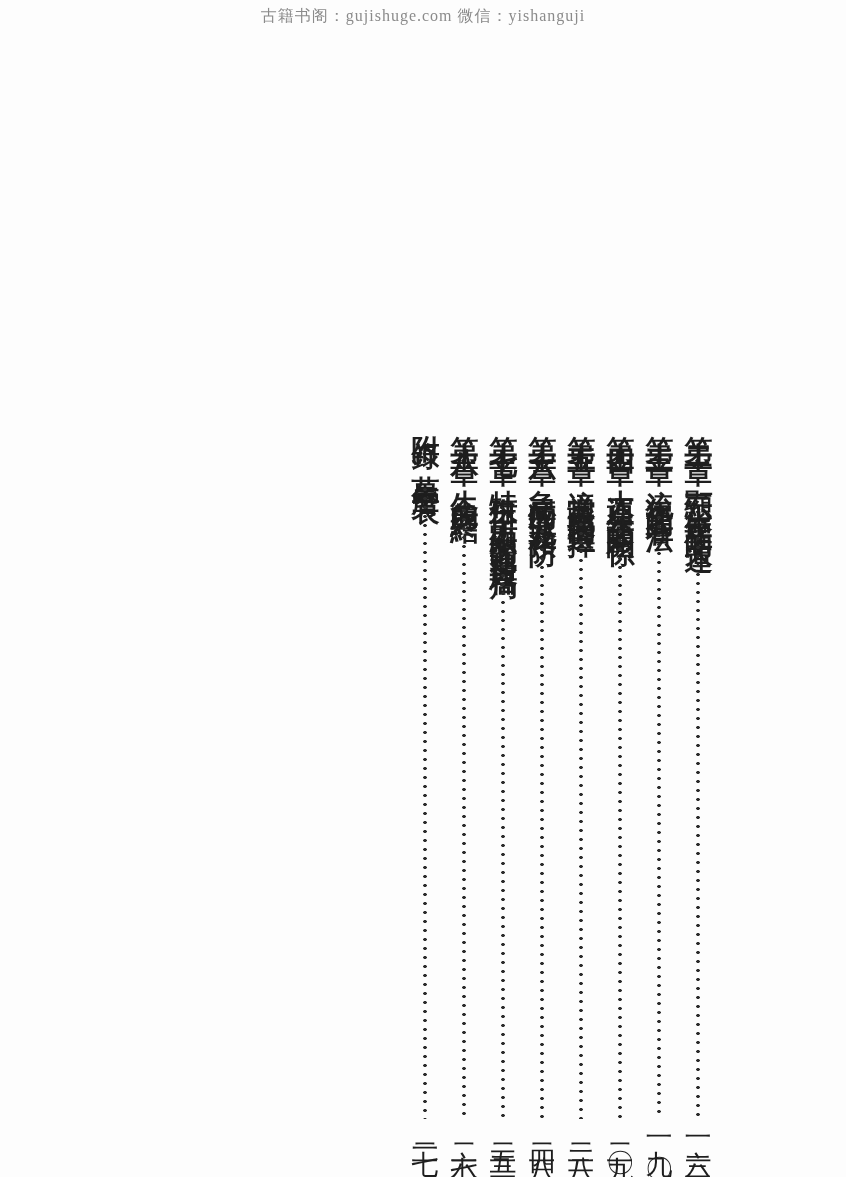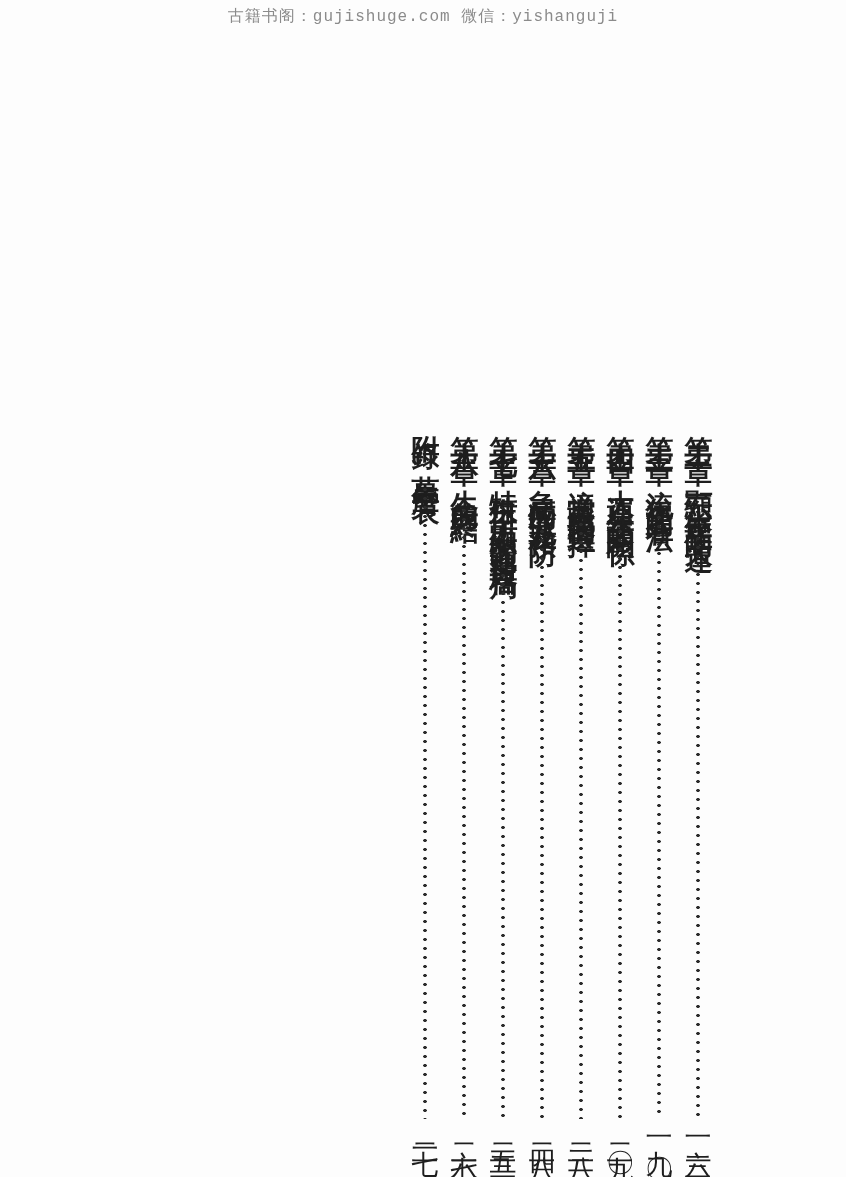--- a/index.html
+++ b/index.html
@@ -17,21 +17,21 @@
   }
   .watermark {
     position: absolute;
     top: 6px;
     left: 0;
     width: 100%;
     text-align: center;
     font-size: 16px;
     letter-spacing: 1px;
     color: #8b8b8b;
-    font-family: Liberation Mono, monospace;
+    font-family: Liberation Serif, serif;
     user-select: none;
   }
   
   .toc {
     position: absolute;
     top: 413px;
     right: 131px;
     height: 728px;
     writing-mode: vertical-rl;
     display: flex;

